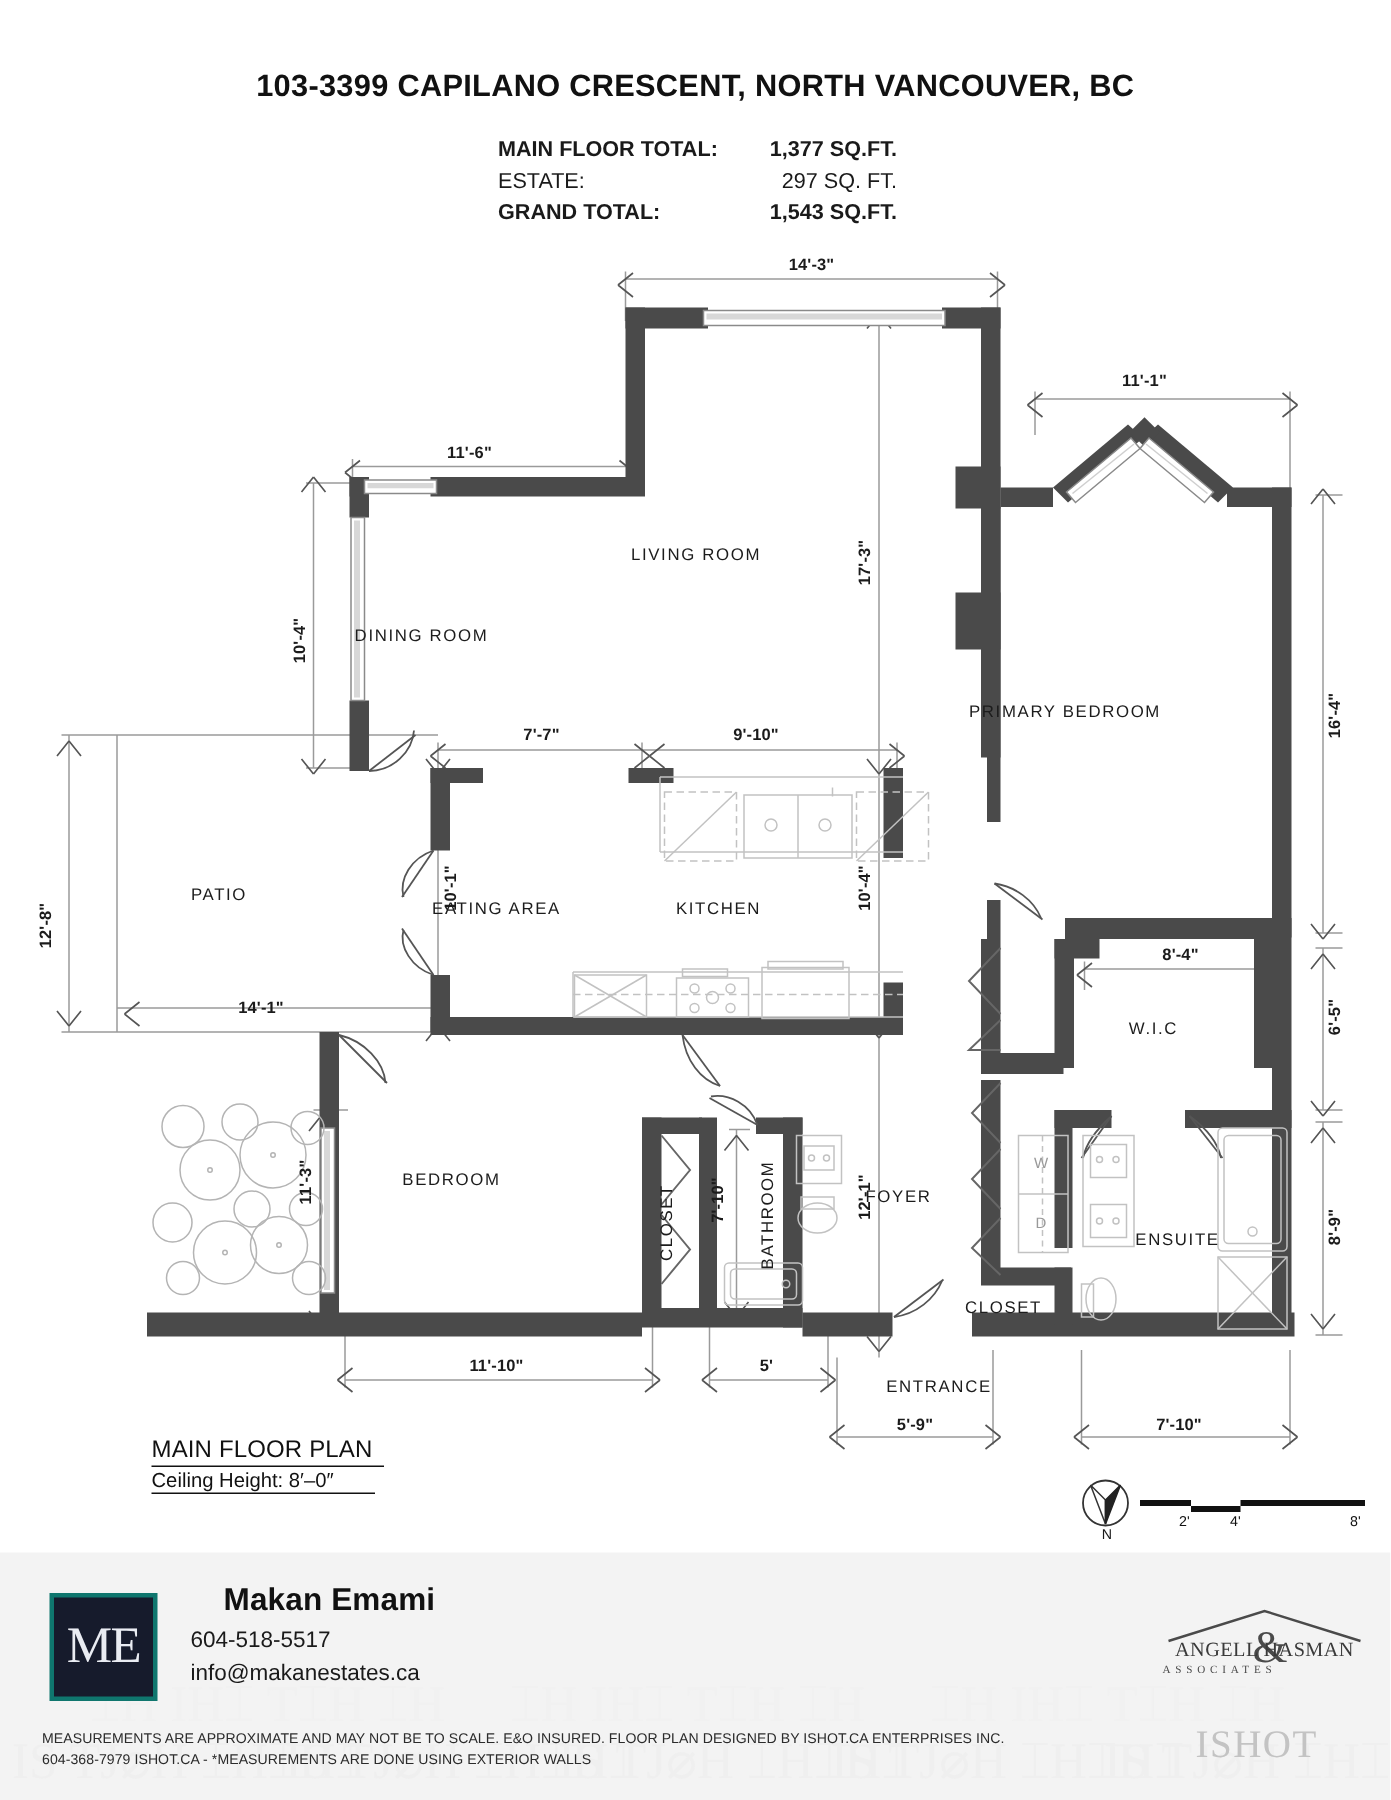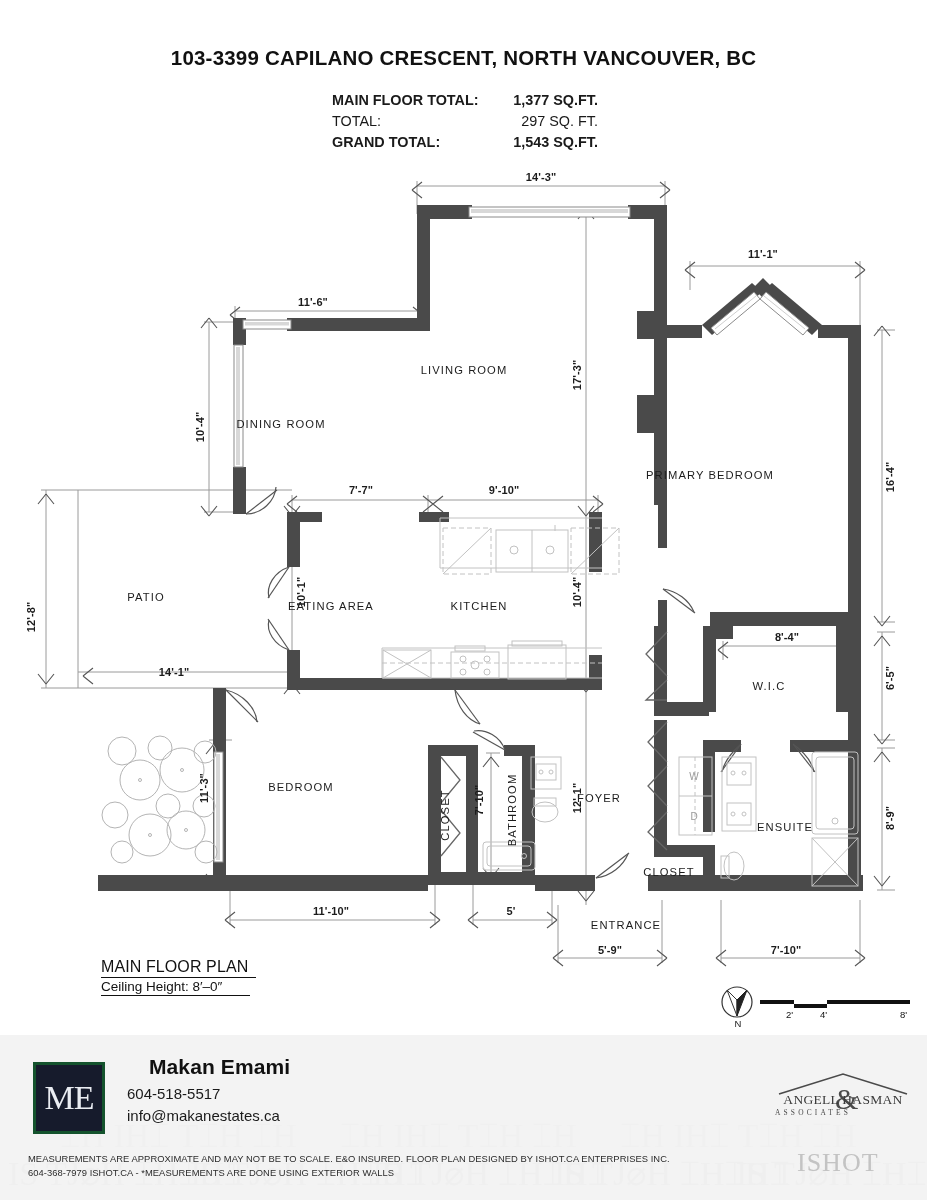--- a/index.html
+++ b/index.html
@@ -55,21 +55,21 @@
   .scalebar .tick{position:absolute;font-size:9.5px;color:#111;}
 
   
   .footer{
     position:absolute;left:0;top:1035px;width:927px;height:165px;
     background:#f3f3f3;overflow:hidden;
   }
   .wm{position:absolute;left:0;top:0;width:927px;height:165px;opacity:.5;}
   .logo-badge{
     position:absolute;left:33px;top:1062px;width:72px;height:72px;
-    background:#14532d;padding:3px;box-sizing:border-box;
+    background:#0f766e;padding:3px;box-sizing:border-box;
   }
   .logo-inner{
     width:100%;height:100%;background:#161b2c;
     display:flex;align-items:center;justify-content:center;
     font-family:"Liberation Serif", serif;font-size:34px;color:#e9ecf2;
     letter-spacing:-1px;
   }
   .agent{position:absolute;left:127px;top:1055px;}
   .agent .nm{font-size:21px;font-weight:bold;color:#111;letter-spacing:.1px;margin-left:22px;}
   .agent .ph{font-size:15px;color:#1a1a1a;margin-top:6px;}
@@ -104,21 +104,21 @@
 <div class="page">
 
   <div class="title">103-3399 CAPILANO CRESCENT, NORTH VANCOUVER, BC</div>
 
   <div class="totals">
     <div class="row">
       <span class="lbl">MAIN FLOOR TOTAL:</span>
       <span class="val">1,377 SQ.FT.</span>
     </div>
     <div class="row light">
-      <span class="lbl">TOTAL:</span>
+      <span class="lbl">ESTATE:</span>
       <span class="val">297 SQ. FT.</span>
     </div>
     <div class="row">
       <span class="lbl">GRAND TOTAL:</span>
       <span class="val">1,543 SQ.FT.</span>
     </div>
   </div>
 
   <div class="plan">
 

